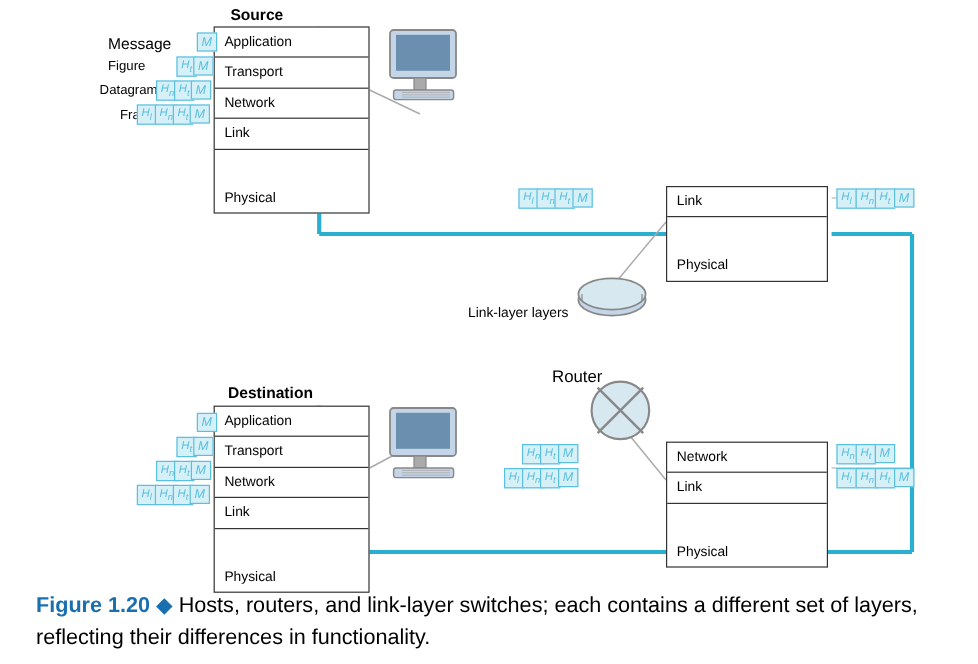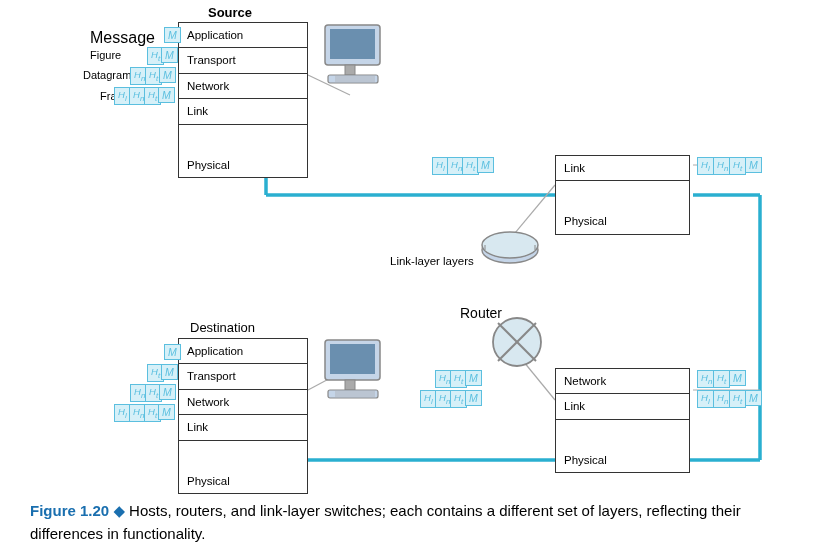--- a/index.html
+++ b/index.html
@@ -94,21 +94,21 @@
       width: 815px;
       height: 510px;
       pointer-events: none;
     }
 
     .caption {
       position: absolute;
       bottom: 8px;
       left: 30px;
       right: 10px;
-      font-size: 15px;
+      font-size: 18px;
       line-height: 1.5;
     }
     .caption .fig-label {
       color: #1a6faf;
       font-weight: bold;
     }
     .caption .diamond {
       color: #1a6faf;
     }
   </style>
@@ -136,31 +136,31 @@
 
     <line x1="308" y1="390" x2="355" y2="365" stroke="#aaa" stroke-width="1.2"></line>
 
     <line x1="555" y1="400" x2="510" y2="345" stroke="#aaa" stroke-width="1.2"></line>
 
     <line x1="693" y1="165" x2="760" y2="165" stroke="#aaa" stroke-width="1"></line>
 
     <line x1="693" y1="390" x2="760" y2="390" stroke="#aaa" stroke-width="1"></line>
   </svg>
 
-  <div class="label-title" style="left:208px; top:5px;">Source</div>
+  <div class="label-title" style="left:192px; top:5px;">Source</div>
 
   <div class="layer-box source-stack">
     <div class="layer-row">Application</div>
     <div class="layer-row">Transport</div>
     <div class="layer-row">Network</div>
     <div class="layer-row">Link</div>
     <div class="layer-row">Physical</div>
   </div>
 
-  <div style="position:absolute; left:90px; top:29px; font-size:16px;">Message</div>
+  <div style="position:absolute; left:90px; top:29px; font-size:13px;">Message</div>
   <div style="position:absolute; left:90px; top:49px; font-size:11px;">Figure</div>
   <div style="position:absolute; left:83px; top:69px; font-size:11px;">Datagram</div>
   <div style="position:absolute; left:100px; top:90px; font-size:11px;">Frame</div>
 
   <div class="header-label" style="left:164px; top:27px;">M</div>
 
   <div class="header-label" style="left:147px; top:47px; font-size:9.5px;">H<sub>t</sub></div>
   <div class="header-label" style="left:161px; top:47px;">M</div>
 
   <div class="header-label" style="left:130px; top:67px; font-size:9.5px;">H<sub>n</sub></div>
@@ -203,21 +203,21 @@
 
   <svg style="position:absolute; left:480px; top:230px;" width="60" height="40">
     <ellipse cx="30" cy="20" rx="28" ry="13" fill="#c5d5e8" stroke="#888" stroke-width="1.5"></ellipse>
     <ellipse cx="30" cy="15" rx="28" ry="13" fill="#d8e8f0" stroke="#888" stroke-width="1.5"></ellipse>
     <line x1="5" y1="20" x2="5" y2="15" stroke="#888" stroke-width="1"></line>
     <line x1="55" y1="20" x2="55" y2="15" stroke="#888" stroke-width="1"></line>
   </svg>
 
   <div style="position:absolute; left:390px; top:255px; font-size:11.5px;">Link-layer layers</div>
 
-  <div class="label-title" style="left:190px; top:320px; font-weight:normal;">Destination</div>
+  <div class="label-title" style="left:190px; top:320px; font-weight:bold;">Destination</div>
 
   <div class="layer-box dest-stack">
     <div class="layer-row">Application</div>
     <div class="layer-row">Transport</div>
     <div class="layer-row">Network</div>
     <div class="layer-row">Link</div>
     <div class="layer-row">Physical</div>
   </div>
 
   <div class="header-label" style="left:164px; top:344px;">M</div>

